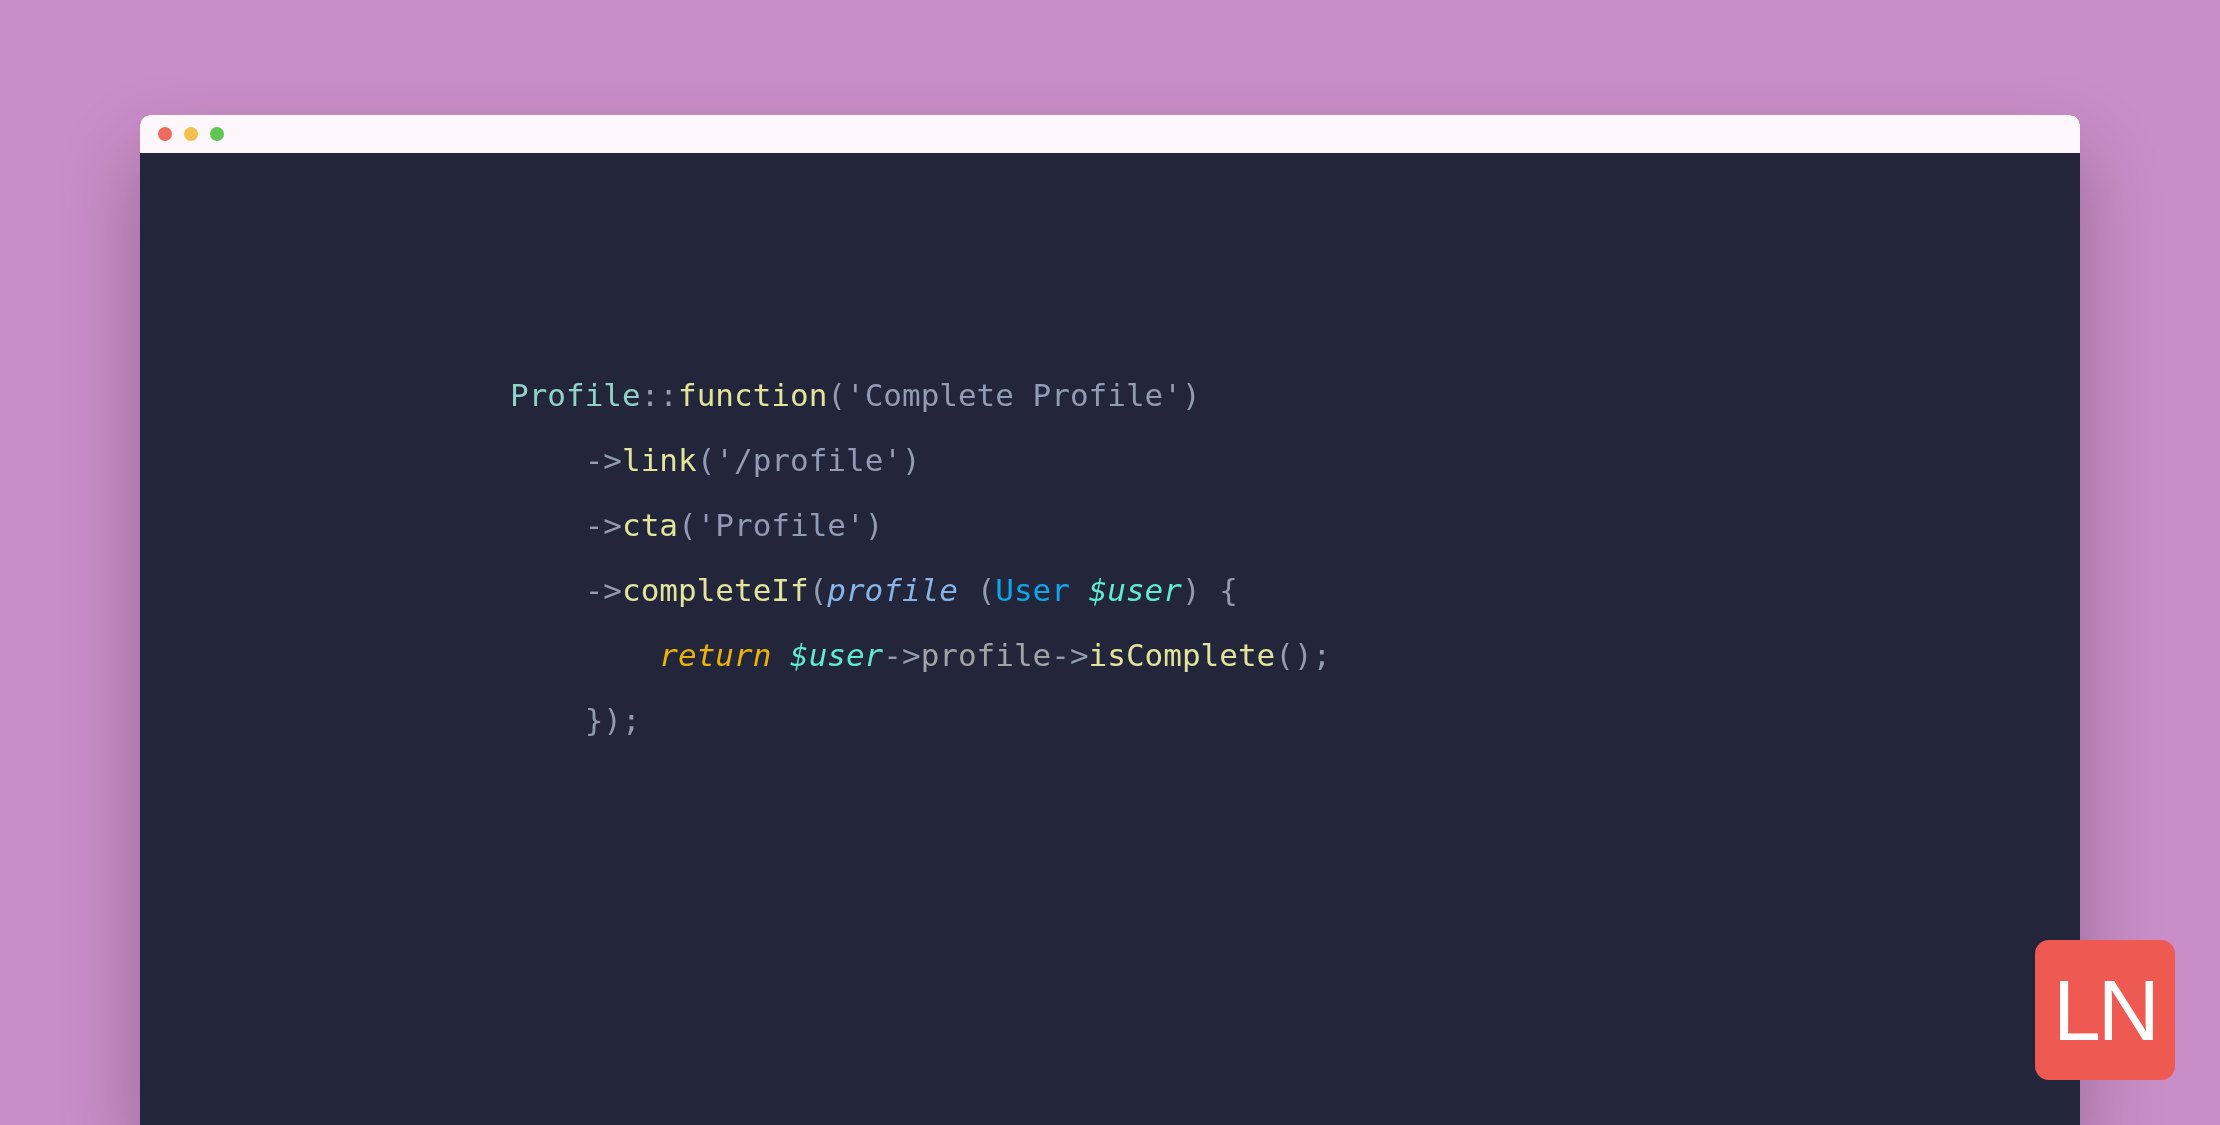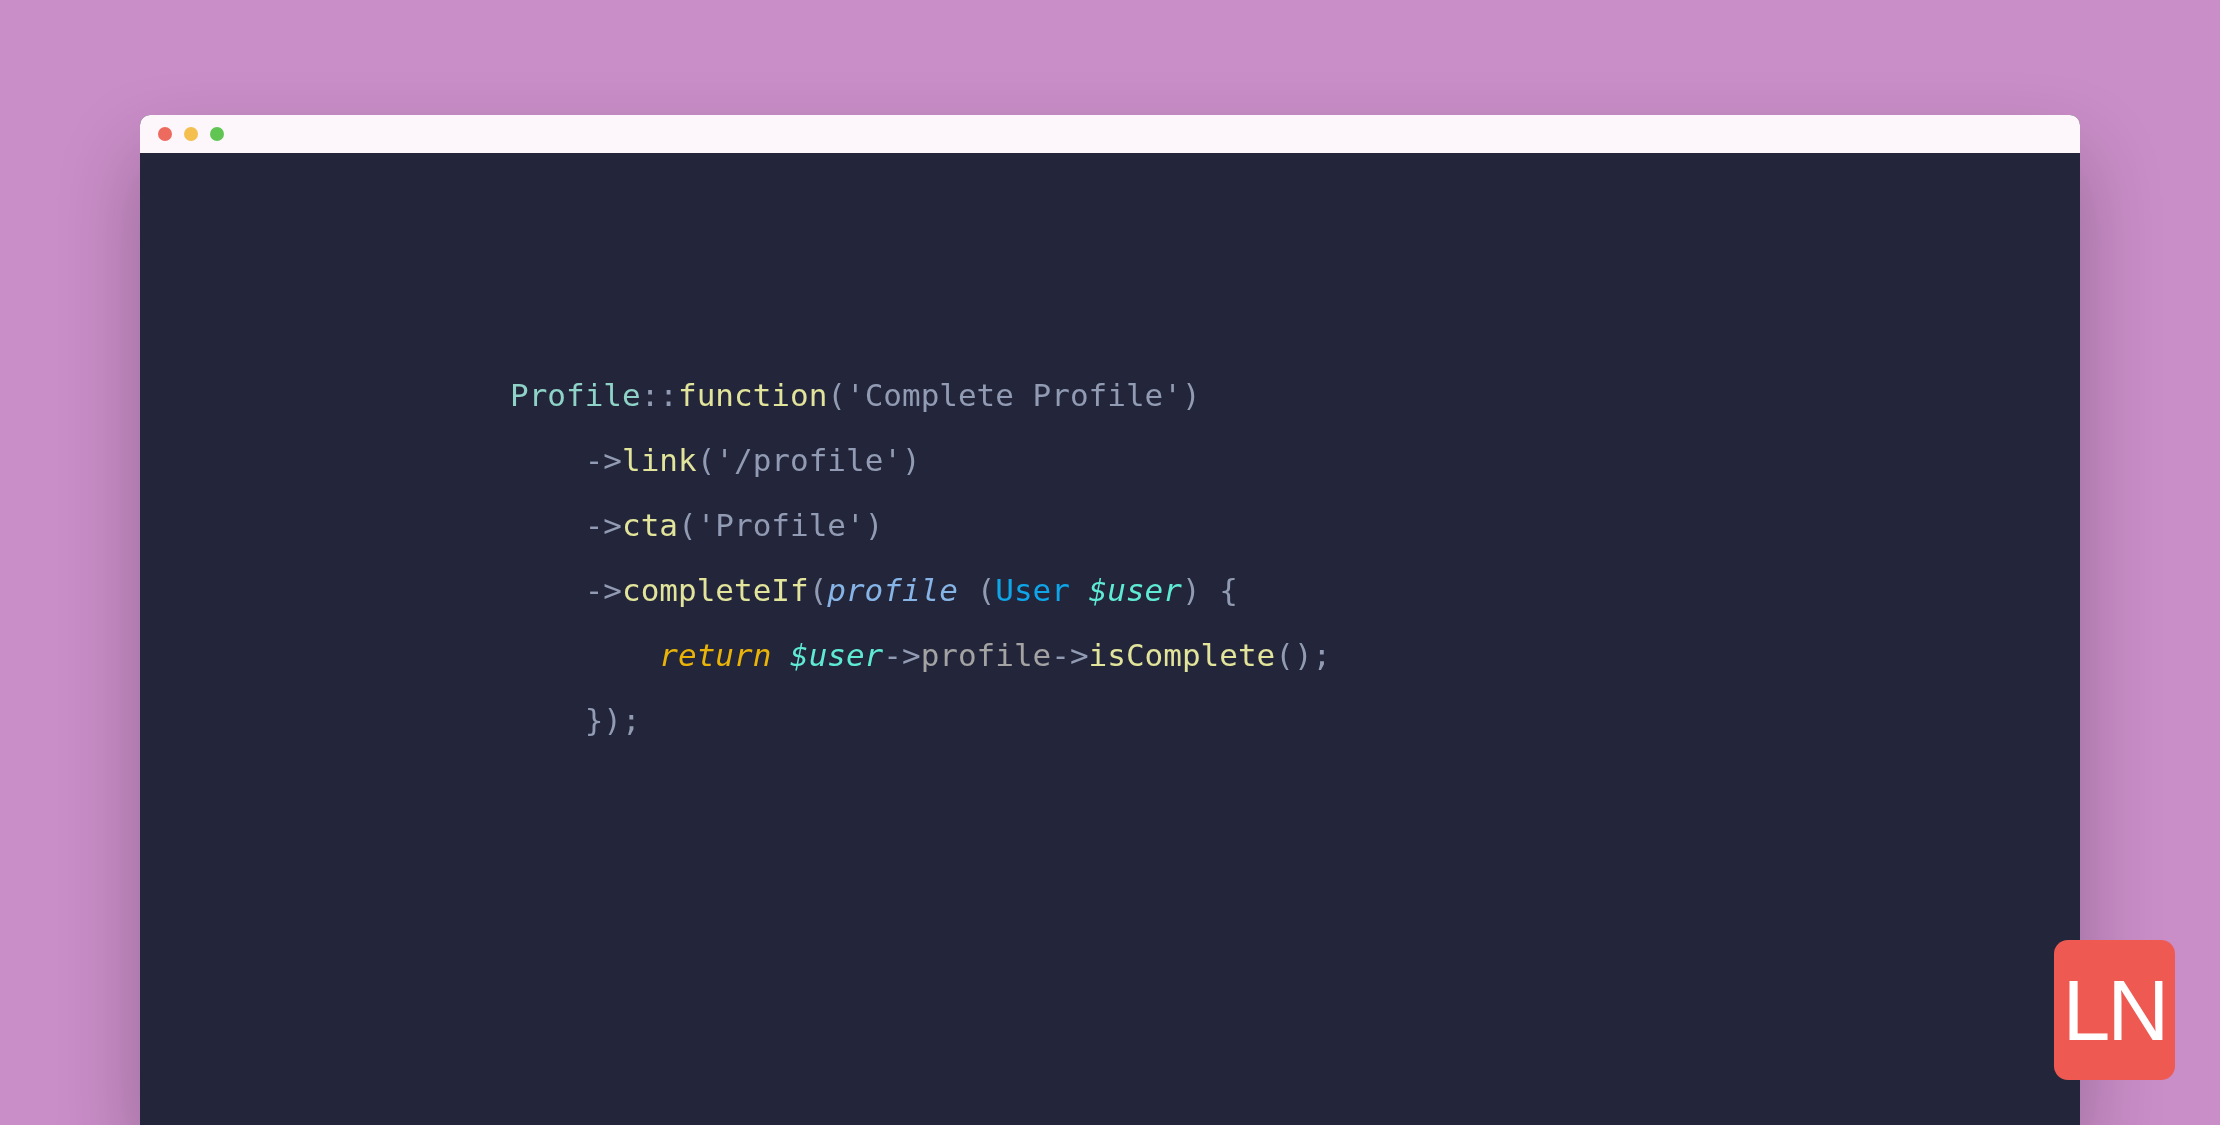--- a/index.html
+++ b/index.html
@@ -55,21 +55,21 @@
   .tok-var     { color: #5eead4; font-style: italic; }
   .tok-brace   { color: #919bb3; }
   .tok-return  { color: #eab308; font-style: italic; }
   .tok-prop    { color: #a3a3a3; }
   .tok-call    { color: #e1e49a; margin-top: 36px; }
 
   .logo {
     position: absolute;
     right: 45px;
     bottom: 45px;
-    width: 121px;
+    width: 140px;
     height: 140px;
     background: #ee5a52;
     border-radius: 14px;
     display: flex;
     align-items: center;
     justify-content: center;
   }
   .logo-text {
     color: #fff;
     font-family: -apple-system, 'Segoe UI', Arial, sans-serif;

